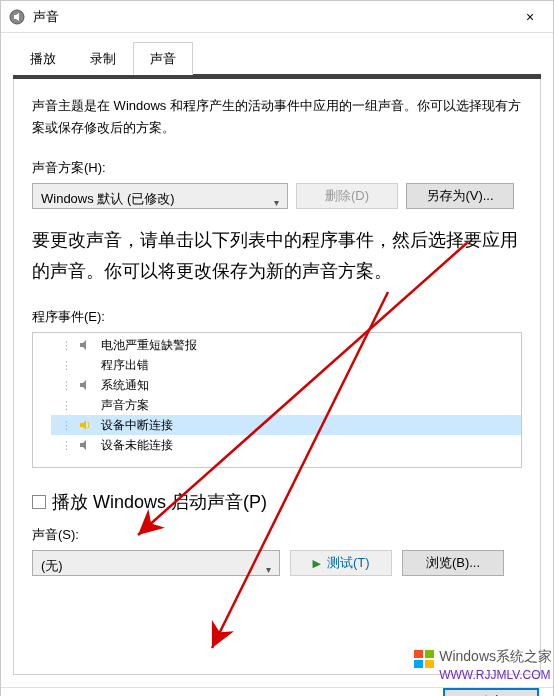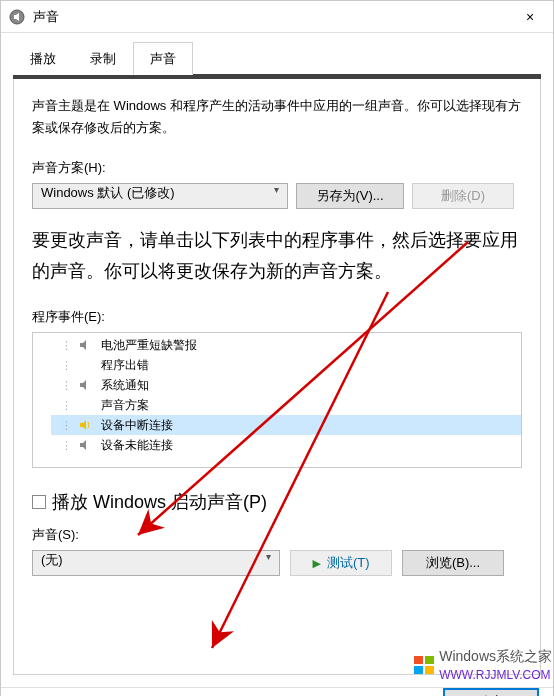--- a/index.html
+++ b/index.html
@@ -94,21 +94,21 @@
     display: flex;
     gap: 8px;
     margin-bottom: 16px;
   }
   .combo {
     height: 26px;
     border: 1px solid #adadad;
     background: #eeeeee;
     padding: 0 8px;
     display: flex;
-    align-items: flex-start;
+    align-items: flex-end;
     justify-content: space-between;
     font-size: 13px;
   }
   .combo .chev { font-size: 10px; color: #555; }
   .scheme-combo { width: 256px; }
 
   .btn {
     height: 26px;
     border: 1px solid #adadad;
     background: #e1e1e1;
@@ -222,21 +222,20 @@
     top: 0; left: 0;
     pointer-events: none;
   }
 
   
   .watermark {
     position: absolute;
     right: 2px;
     bottom: 14px;
     display: flex;
-    align-items: center;
     gap: 4px;
     font-size: 14px;
     color: #555;
     font-weight: 400;
   }
   .wm-part1 { color: #555; }
   .wm-part2 { color: #6d28d9; font-size: 12px; }
   .win-logo {
     width: 22px; height: 22px;
   }
@@ -270,22 +269,22 @@
     <div class="panel">
 
       <div class="desc">声音主题是在 Windows 和程序产生的活动事件中应用的一组声音。你可以选择现有方案或保存修改后的方案。</div>
 
       <div class="label-text">声音方案(H):</div>
       <div class="row-scheme">
         <div class="combo scheme-combo">
           <span>Windows 默认 (已修改)</span>
           <span class="chev">▾</span>
         </div>
+        <div class="btn btn-delete disabled">删除(D)</div>
         <div class="btn btn-saveas">另存为(V)...</div>
-        <div class="btn btn-delete disabled">删除(D)</div>
       </div>
 
       <div class="desc2">要更改声音，请单击以下列表中的程序事件，然后选择要应用的声音。你可以将更改保存为新的声音方案。</div>
 
       <div class="label-text">程序事件(E):</div>
 
       <div class="events-box">
         <div class="tree-item">
           <span class="tree-conn">⋮</span>
           <span class="spk">

